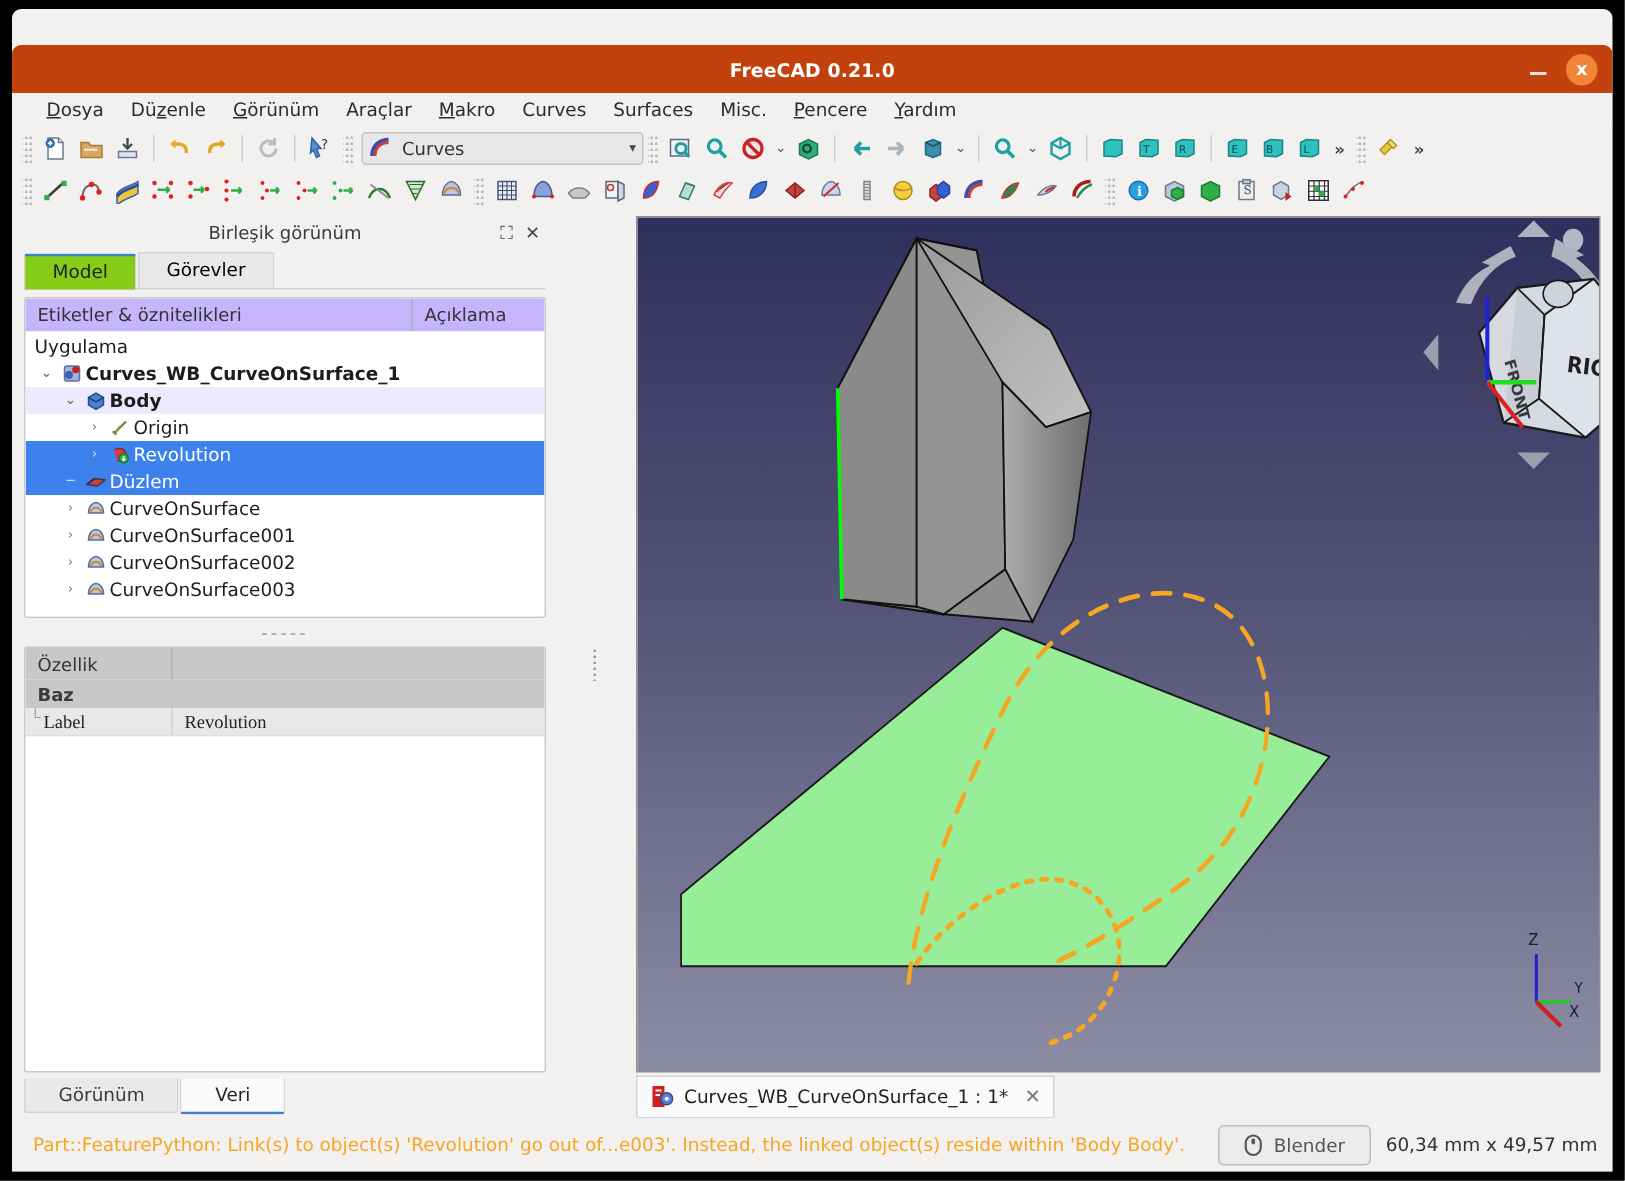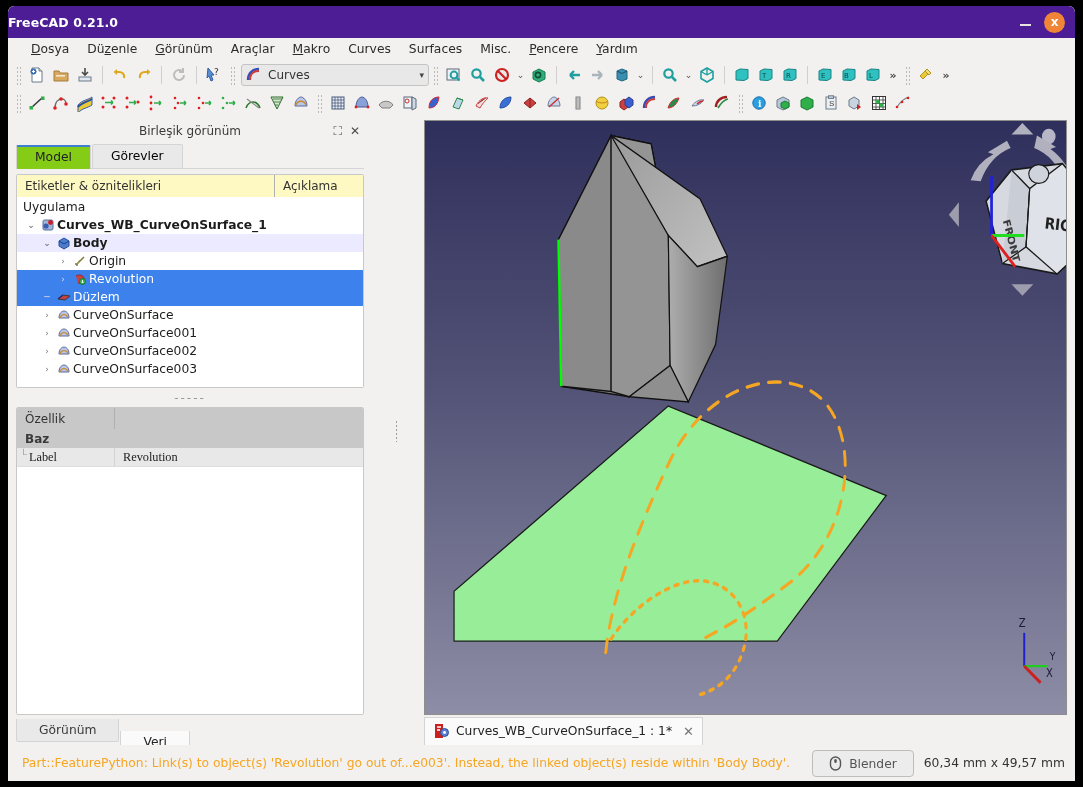--- a/index.html
+++ b/index.html
@@ -13,24 +13,25 @@
     position: absolute; left: 8px; top: 6px;
     width: 1067px; height: 775px;
     background: #f2f1f0;
     border-radius: 6px 6px 0 0;
     overflow: hidden;
     box-shadow: 0 0 10px rgba(0,0,0,.6);
     display: flex; flex-direction: column;
   }
   
   .titlebar {
-    height: 32px; background: #4c1d95;
-    display: flex; align-items: center; 
+    height: 32px; background: #c2410c;
+    display: flex; align-items: center; justify-content: center;
     position: relative; flex: 0 0 32px;
     border-radius: 6px 6px 0 0;
+    margin-top: 24px;
   }
   .titlebar .title {
     color: #ffffff; font-size: 12.5px; font-weight: bold;
     letter-spacing: .1px;
   }
   .win-btns { position: absolute; right: 10px; top: 0; height: 32px;
     display: flex; align-items: center; gap: 10px; }
   .win-min { width: 16px; height: 16px; position: relative; cursor: pointer; }
   .win-min::after { content:""; position:absolute; left:2px; bottom:4px;
     width:11px; height:2px; background:#e8e4e1; }
@@ -96,21 +97,21 @@
     border-bottom: none; margin-right: 1px; border-radius: 2px 2px 0 0;
   }
   .tab.active { background: #84cc16; border-top: 2px solid #3d7fd0;
                 padding-top: 3px; color: #222; position: relative; top: 1px; }
   
   .treebox {
     flex: 0 0 214px; border: 1px solid #c8c8c8; background: #fff;
     margin-top: 5px; display: flex; flex-direction: column; overflow: hidden;
     border-radius: 2px;
   }
-  .tree-head { display: flex; height: 22px; background: #fef9c3; flex:0 0 22px; }
+  .tree-head { display: flex; height: 22px; background: #c4b5fd; flex:0 0 22px; }
   .tree-head .col {
     font-size: 12px; color: #333; display: flex; align-items: center;
     padding-left: 8px;
   }
   .tree-head .col1 { flex: 1; border-right: 1px solid #b0b0b0; }
   .tree-head .col2 { width: 88px; flex: 0 0 88px; }
   .tree-body { flex: 1; overflow: hidden; padding-top: 1px; background:#fff; }
   .trow {
     display: flex; align-items: center; height: 18px; font-size: 12.3px;
     color: #1c1c1c; cursor: pointer; white-space: nowrap;
@@ -151,21 +152,21 @@
   .prop-row .pc2 { flex: 1; font-size: 12.3px; color: #222;
                    display: flex; align-items: center; padding-left: 8px; }
   .prop-fill { flex: 1; background: #fff; }
   
   .bottomtabs { display: flex; align-items: flex-start; height: 26px;
                 margin-top: 4px; flex: 0 0 26px; }
   .btab { padding: 4px 22px; font-size: 12.3px; color: #3a3a3a; cursor: pointer;
           background: #e9e9e9; border: 1px solid #d4d4d4; border-top: none;
           margin-right: 1px; border-radius: 0 0 2px 2px; }
   .btab.active { background: #fafafa; border-bottom: 2px solid #3d7fd0;
-                 color: #222; margin-top: 12px; }
+                 color: #222; }
   
   .vsplit { width: 8px; flex: 0 0 8px; display: flex; align-items: center;
             justify-content: center; }
   .vsplit .dots { width: 3px; height: 22px;
      background-image: radial-gradient(circle, #9e9e9e 1px, transparent 1px);
      background-size: 3px 4px; }
   
   .viewwrap { flex: 1; display: flex; flex-direction: column; min-width: 0;
               padding: 3px 8px 0 0; }
   .view3d { flex: 1; position: relative; overflow: hidden;

